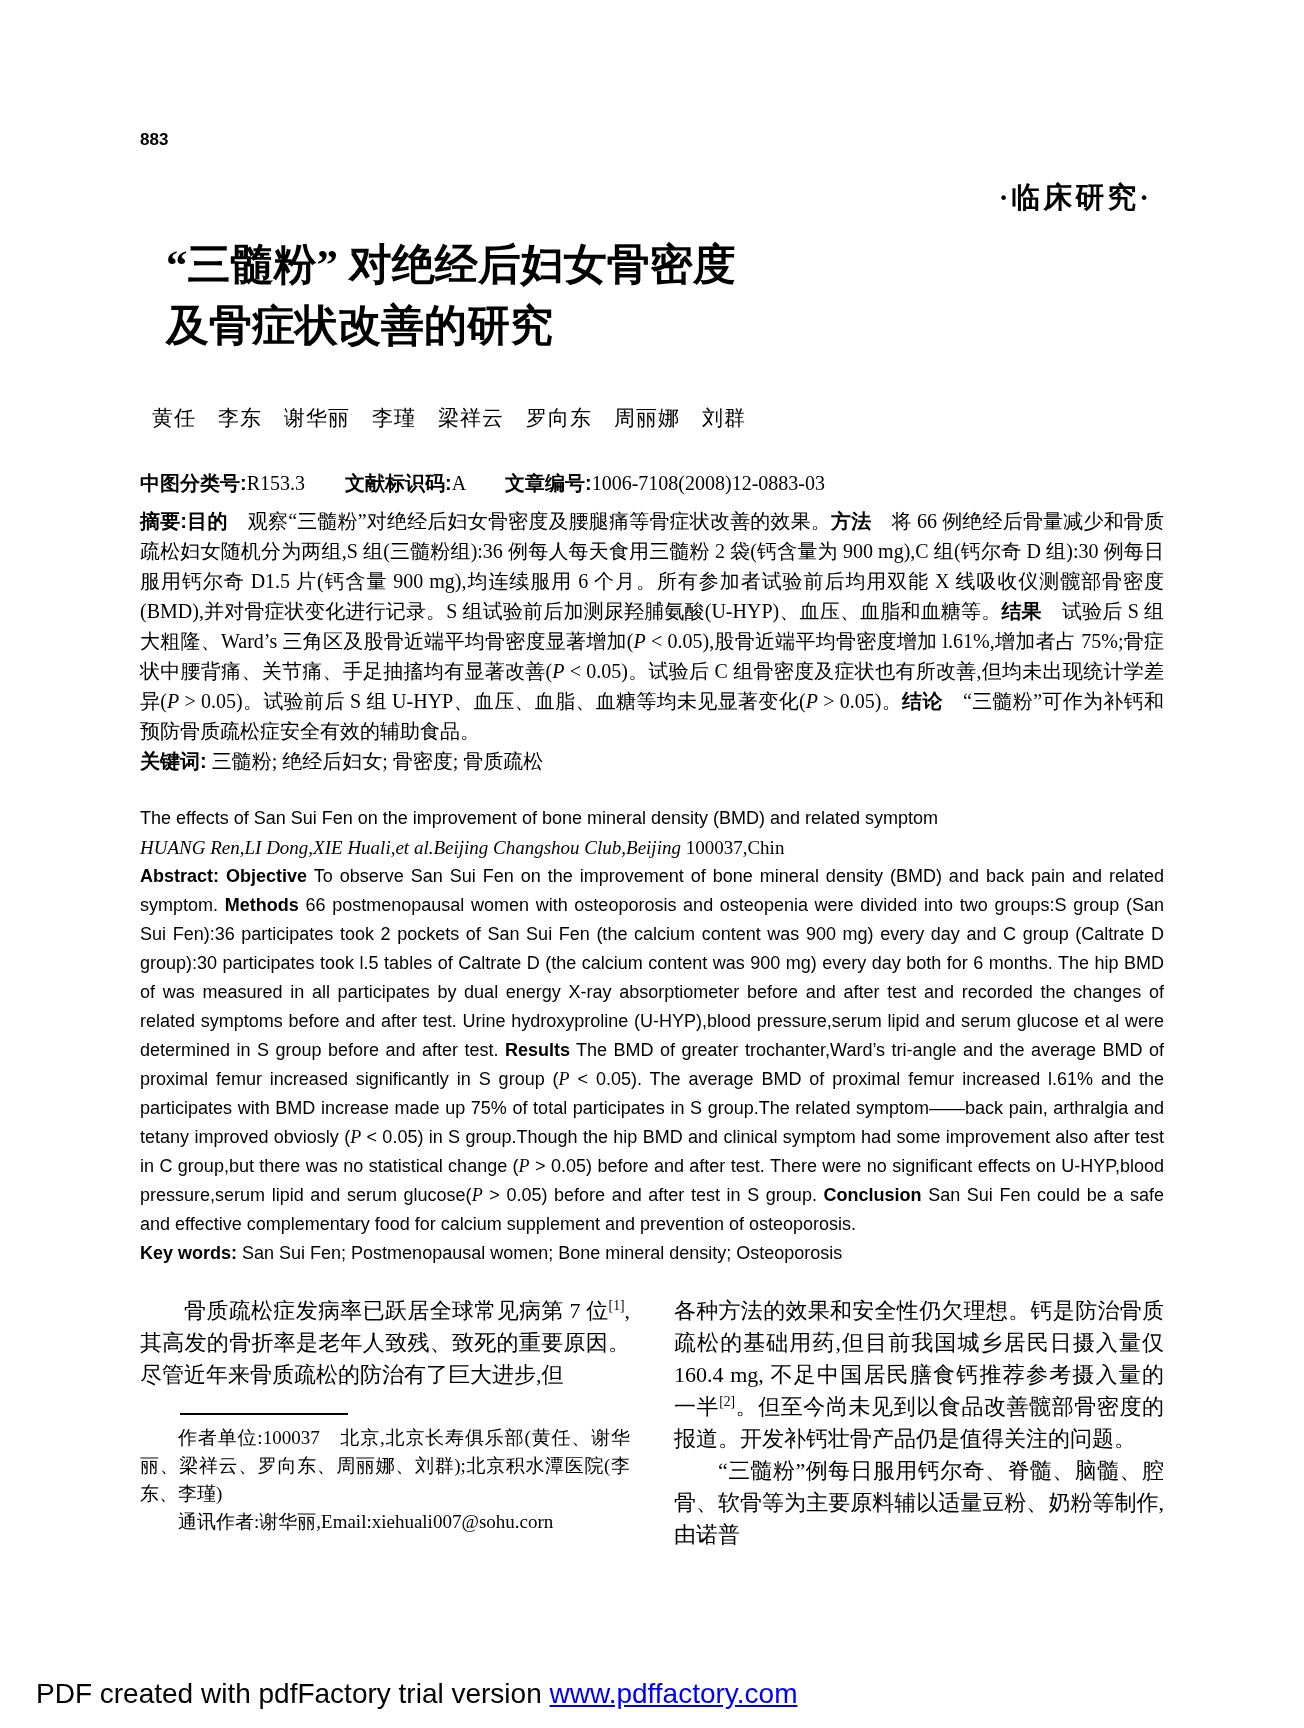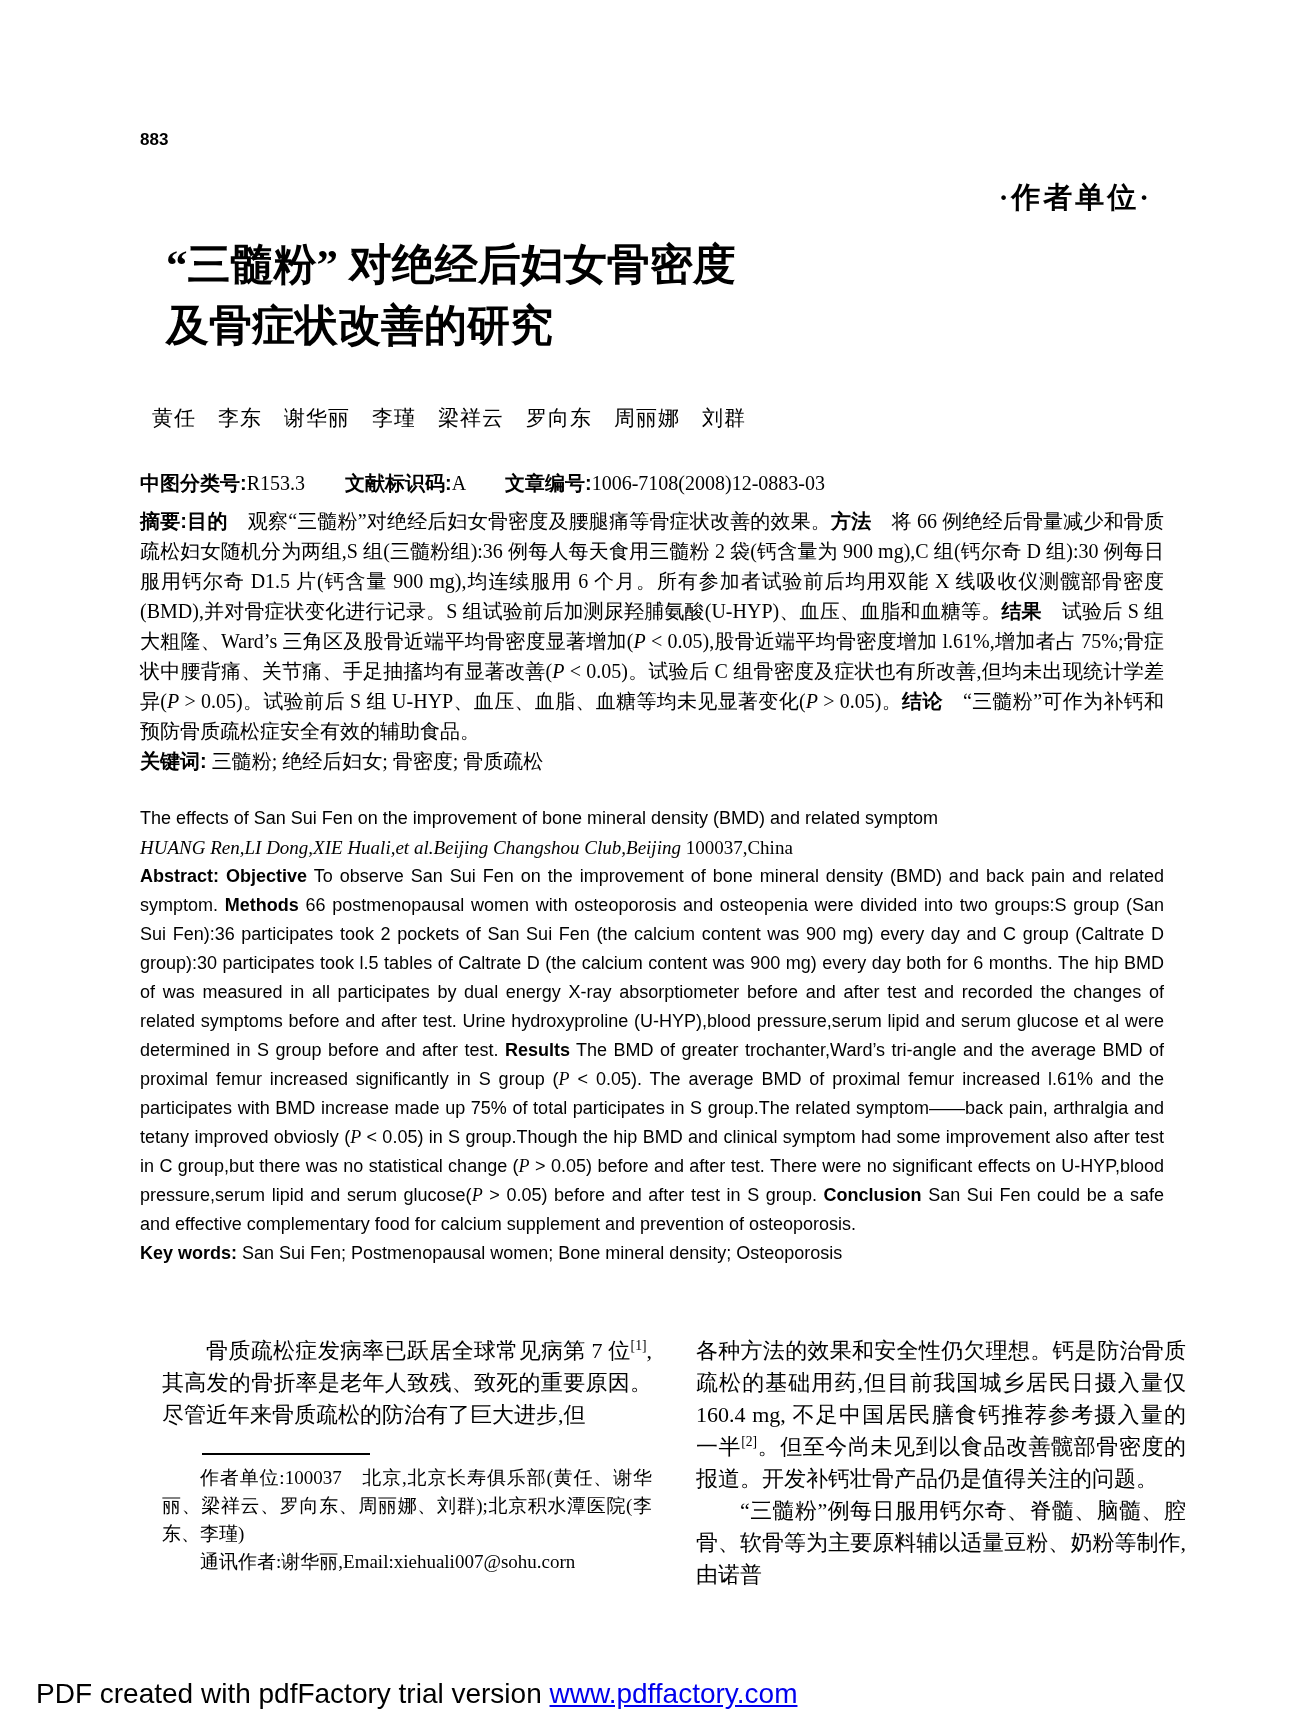--- a/index.html
+++ b/index.html
@@ -50,23 +50,23 @@
     font-family:"Liberation Sans","DejaVu Sans",sans-serif;
     font-size:18px; line-height:29px;
   }
   .en-title { }
   .en-authors { font-family:"Liberation Serif","DejaVu Serif",serif; font-size:19px; }
   .en-abstract { text-align:justify; }
   .en-keywords { }
 
   
   .body-cols {
-    position:absolute; top:1335px; left:140px; width:1024px;
+    position:absolute; top:1295px; left:140px; width:1024px;
     display:flex; gap:44px;
-    font-size:22px; line-height:32px; text-align:justify;margin-left:22px;
+    font-size:22px; line-height:32px; text-align:justify;
   }
   .col { width:490px; }
   .indent { text-indent:2em; }
 
   .footnote { margin-top:22px; font-size:19px; line-height:28px; }
   .footnote-rule { width:168px; border-top:2px solid #000; margin:0 0 9px 40px; }
   .footnote p { text-indent:2em; }
 
   
   .footer {
@@ -79,38 +79,38 @@
 </head>
 <body>
 
 <div class="page">
   <div class="content">
 
     <div class="journal-row">
       <span class="page-number">883</span>
     </div>
 
-    <div class="section-label">·作者单位·</div>
+    <div class="section-label">·临床研究·</div>
 
     <h1 class="article-title">
       <span>“三髓粉” 对绝经后妇女骨密度</span><br>
       <span>及骨症状改善的研究</span>
     </h1>
 
     <div class="authors-line">黄任　李东　谢华丽　李瑾　梁祥云　罗向东　周丽娜　刘群</div>
 
     <p class="meta-line"><span class="b">中图分类号:</span><span>R153.3　　</span><span class="b">文献标识码:</span><span>A　　</span><span class="b">文章编号:</span><span>1006-7108(2008)12-0883-03</span></p>
 
     <p class="cn-abstract"><span class="b">摘要:目的</span><span>　观察“三髓粉”对绝经后妇女骨密度及腰腿痛等骨症状改善的效果。</span><span class="b">方法</span><span>　将 66 例绝经后骨量减少和骨质疏松妇女随机分为两组,S 组(三髓粉组):36 例每人每天食用三髓粉 2 袋(钙含量为 900 mg),C 组(钙尔奇 D 组):30 例每日服用钙尔奇 D1.5 片(钙含量 900 mg),均连续服用 6 个月。所有参加者试验前后均用双能 X 线吸收仪测髋部骨密度(BMD),并对骨症状变化进行记录。S 组试验前后加测尿羟脯氨酸(U-HYP)、血压、血脂和血糖等。</span><span class="b">结果</span><span>　试验后 S 组大粗隆、Ward’s 三角区及股骨近端平均骨密度显著增加(</span><span class="i">P</span><span> &lt; 0.05),股骨近端平均骨密度增加 l.61%,增加者占 75%;骨症状中腰背痛、关节痛、手足抽搐均有显著改善(</span><span class="i">P</span><span> &lt; 0.05)。试验后 C 组骨密度及症状也有所改善,但均未出现统计学差异(</span><span class="i">P</span><span> &gt; 0.05)。试验前后 S 组 U-HYP、血压、血脂、血糖等均未见显著变化(</span><span class="i">P</span><span> &gt; 0.05)。</span><span class="b">结论</span><span>　“三髓粉”可作为补钙和预防骨质疏松症安全有效的辅助食品。</span></p>
 
     <p class="cn-keywords"><span class="b">关键词:</span><span> 三髓粉; 绝经后妇女; 骨密度; 骨质疏松</span></p>
 
     <div class="en-block">
       <p class="en-title">The effects of San Sui Fen on the improvement of bone mineral density (BMD) and related symptom</p>
-      <p class="en-authors"><span class="i">HUANG Ren,LI Dong,XIE Huali,et al.Beijing Changshou Club,Beijing </span><span>100037,China</span></p>
+      <p class="en-authors"><span class="i">HUANG Ren,LI Dong,XIE Huali,et al.Beijing Changshou Club,Beijing </span><span>100037,Chin</span></p>
       <p class="en-abstract"><span class="b">Abstract: Objective</span><span>  To observe San Sui Fen on the improvement of bone mineral density  (BMD) and back pain and related symptom. </span><span class="b">Methods</span><span>  66 postmenopausal women with osteoporosis and osteopenia were divided into two groups:S group (San Sui Fen):36 participates took 2 pockets of San Sui Fen (the calcium content was 900 mg) every day and C group  (Caltrate D group):30 participates took l.5 tables of Caltrate D (the calcium content was 900 mg) every day both for 6 months. The hip BMD of was measured in all participates by dual energy X-ray absorptiometer before and after test and recorded the changes of related symptoms before and after test. Urine hydroxyproline (U-HYP),blood pressure,serum lipid and serum glucose et al were determined in S group before and after test. </span><span class="b">Results</span><span>  The BMD of greater trochanter,Ward’s tri-angle and the average BMD of proximal femur increased significantly in S group (</span><span class="i">P</span><span> &lt; 0.05). The average BMD of proximal femur increased l.61% and the participates with BMD increase made up 75% of total participates in S group.The related symptom——back pain, arthralgia and tetany improved obviosly (</span><span class="i">P</span><span> &lt; 0.05) in S group.Though the hip BMD and clinical symptom had some improvement also after test in C group,but there was no statistical change (</span><span class="i">P</span><span> &gt; 0.05) before and after test. There were no significant effects on U-HYP,blood pressure,serum lipid and serum glucose(</span><span class="i">P</span><span> &gt; 0.05) before and after test in S group. </span><span class="b">Conclusion</span><span>  San Sui Fen could be a safe and effective complementary food for calcium supplement and prevention of osteoporosis.</span></p>
       <p class="en-keywords"><span class="b">Key words:</span><span>  San Sui Fen; Postmenopausal women; Bone mineral density; Osteoporosis</span></p>
     </div>
 
   </div>
 
   <div class="body-cols">
     <div class="col">
       <p class="indent"><span>骨质疏松症发病率已跃居全球常见病第 7 位</span><span class="sup">[1]</span><span>,其高发的骨折率是老年人致残、致死的重要原因。尽管近年来骨质疏松的防治有了巨大进步,但</span></p>
       <div class="footnote">

